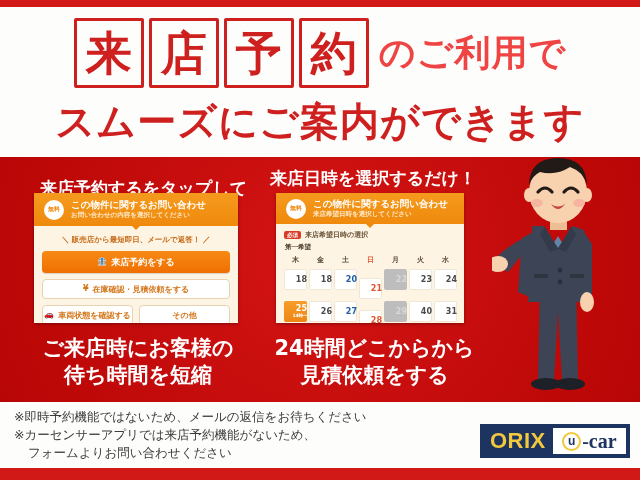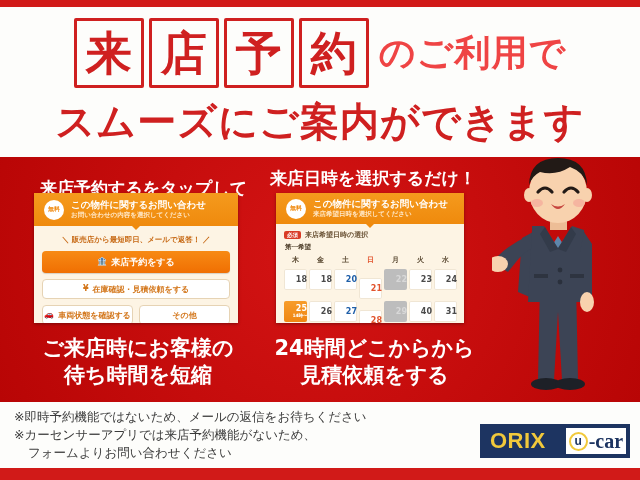--- a/index.html
+++ b/index.html
@@ -176,21 +176,21 @@
   #footer-notes .note.indent{padding-left:14px;}
 
   
   #logo{
     position:absolute;left:480px;top:424px;width:150px;height:34px;
     background:#1d3461;border:1px solid #1d3461;box-sizing:border-box;
     display:flex;align-items:center;
   }
   #logo-orix{
     color:#f2c93b;font-weight:bold;font-size:22px;letter-spacing:.5px;
-    padding:0 20px 0 9px;line-height:1;
+    padding:0 7px 0 9px;line-height:1;
     font-family:"Liberation Sans","DejaVu Sans",sans-serif;
   }
   #logo-ucar{
     background:#ffffff;height:26px;flex:1;margin-right:3px;
     display:flex;align-items:center;justify-content:center;
   }
   #logo-u-circle{
     width:19px;height:19px;border-radius:50%;
     border:2.5px solid #f2c93b;box-sizing:border-box;
     display:flex;align-items:center;justify-content:center;

